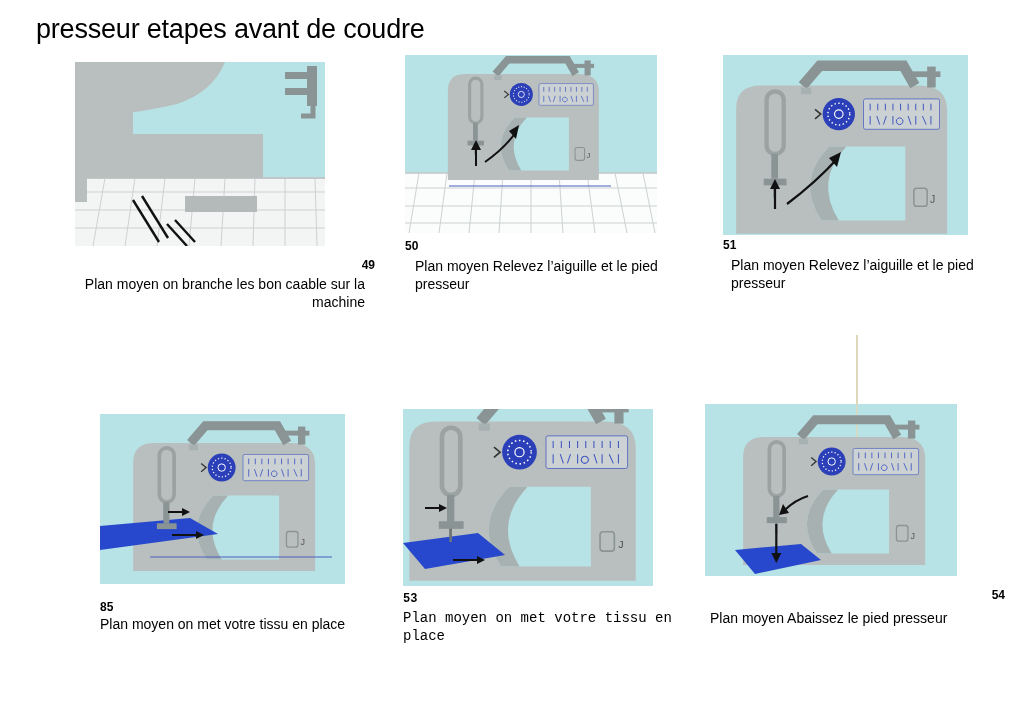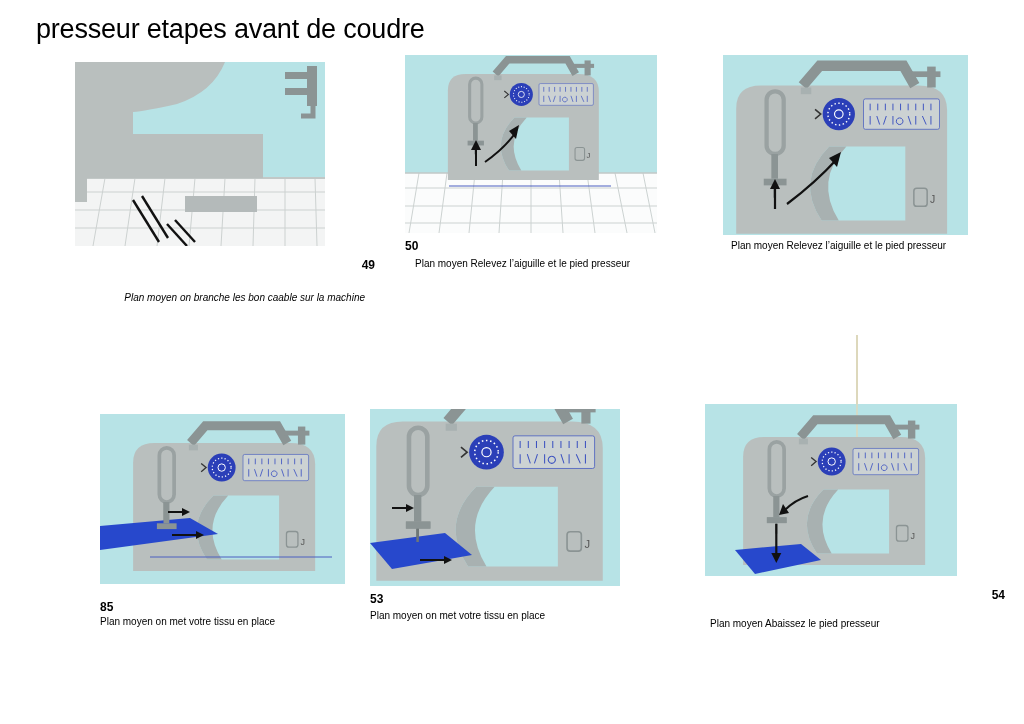--- a/index.html
+++ b/index.html
@@ -7,34 +7,34 @@
     width:1024px;height:724px;background:#ffffff;position:relative;
     font-family:"Liberation Sans", sans-serif;color:#000;overflow:hidden;
   }
   .title{
     position:absolute;left:36px;top:14px;font-size:27px;font-weight:400;
     letter-spacing:-0.2px;color:#000;
   }
   .panel{position:absolute;}
   .panel svg{display:block;}
   .num{font-weight:bold;font-size:12px;color:#000;}
-  .caption{font-size:10px;line-height:1.28;color:#000;}
+  .caption{font-size:14px;line-height:1.28;color:#000;}
   
   #p49{left:75px;top:62px;width:300px;text-align:right;}
   #p50{left:405px;top:55px;width:270px;}
   #p51{left:723px;top:55px;width:260px;}
   #p52{left:100px;top:414px;width:300px;}
-  #p53{left:370px;top:409px;width:310px;}
+  #p53{left:403px;top:409px;width:310px;font-family:Liberation Mono, monospace;}
   #p54{left:705px;top:404px;width:300px;}
-  #p49 .num{margin-top:12px;} #p49 .caption{margin-top:20px;width:290px;font-style:italic;}
+  #p49 .num{margin-top:12px;} #p49 .caption{margin-top:4px;width:290px;}
   #p50 .num{margin-top:6px;}  #p50 .caption{margin-top:5px;margin-left:10px;width:258px;}
   #p51 .num{margin-top:3px;}  #p51 .caption{margin-top:5px;margin-left:8px;width:252px;}
   #p52 .num{margin-top:16px;} #p52 .caption{margin-top:2px;width:300px;}
   #p53 .num{margin-top:6px;}  #p53 .caption{margin-top:4px;width:310px;}
-  #p54 .num{margin-top:12px;margin-left:7px;text-align:right;} #p54 .caption{margin-top:16px;margin-left:5px;width:300px;}
+  #p54 .num{margin-top:12px;margin-left:7px;text-align:right;} #p54 .caption{margin-top:8px;margin-left:5px;width:300px;}
   .thread-line{
     position:absolute;left:856px;top:335px;width:2px;height:69px;background:#ddd8bc;
   }
 </style>
 </head>
 <body>
 
 <svg width="0" height="0" style="position:absolute" aria-hidden="true">
   <defs>
     <g id="machine">
@@ -155,20 +155,21 @@
     <use href="#machine" transform="translate(-2,4) scale(0.95)"></use>
     <g fill="#111111" stroke="#111111">
       <line x1="52" y1="154" x2="52" y2="131" stroke-width="2.2"></line>
       <path d="M52,124 L47,134 L57,134 Z" stroke="none"></path>
     </g>
     <g fill="#111111" stroke="#111111">
       <path d="M64,149 Q92,128 114,104" fill="none" stroke-width="2.2"></path>
       <path d="M118,97 L106,103 L114,112 Z" stroke="none"></path>
     </g>
   </svg>
+  <div class="num">51</div>
   <div class="caption">Plan moyen Relevez l’aiguille et le pied presseur</div>
 </div>
 
 <div class="panel" id="p52">
   <svg width="245" height="170" viewBox="0 0 245 170">
     <rect x="0" y="0" width="245" height="170" fill="#b7e3e6"></rect>
     <use href="#machine" transform="translate(20,6) scale(0.82)"></use>
     <polygon points="0,112 90,104 118,120 0,136" fill="#2748cc"></polygon>
     <g fill="#8b9494">
       <rect x="63.5" y="88" width="5.8" height="21.4"></rect>

